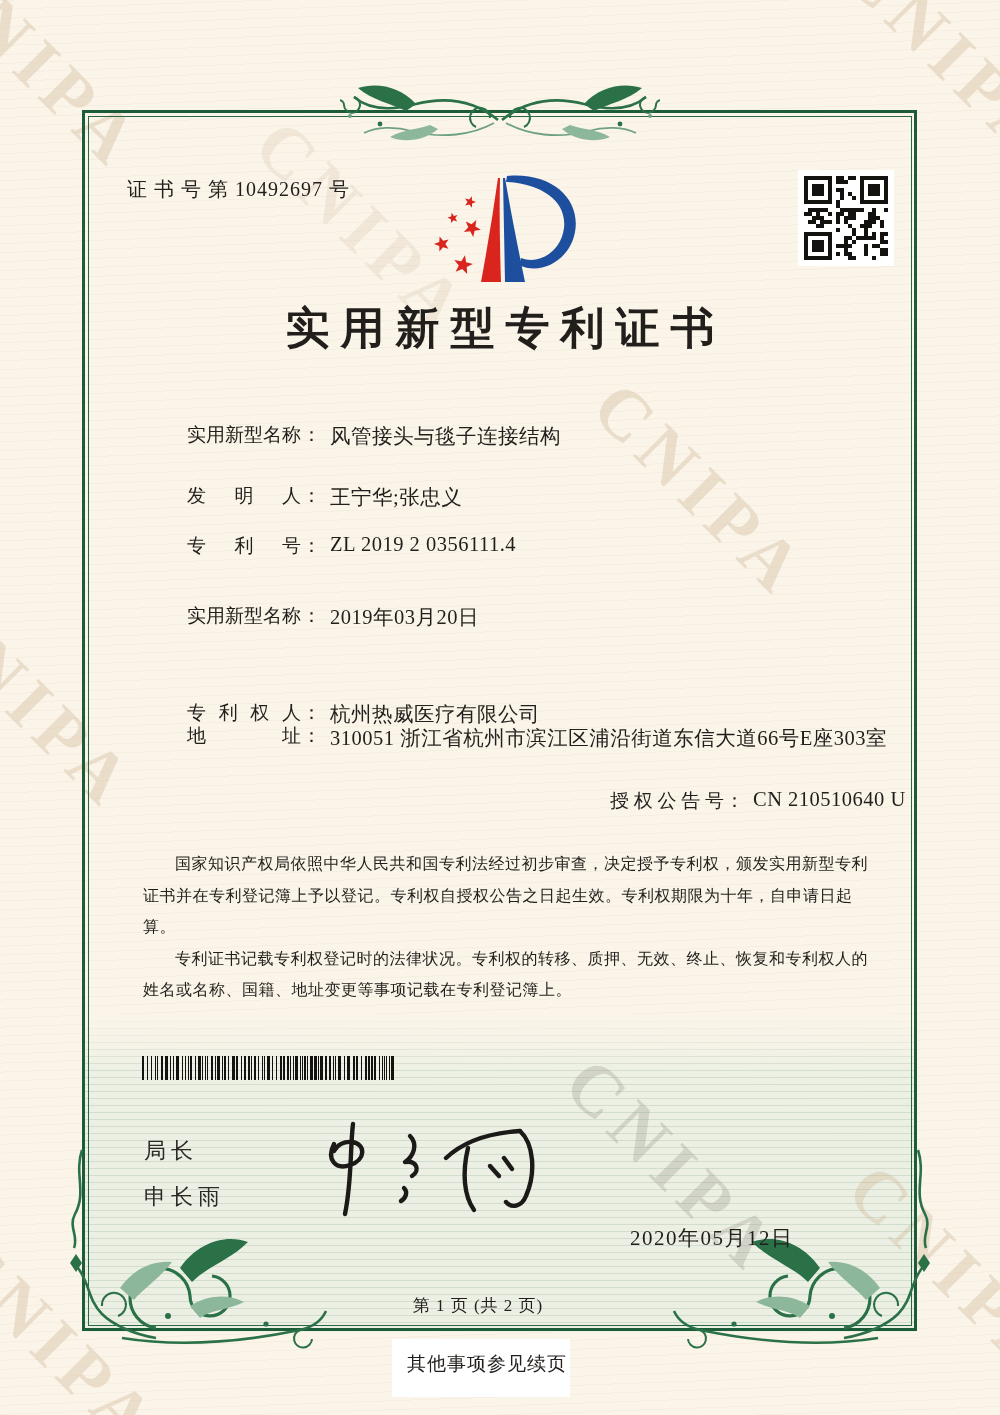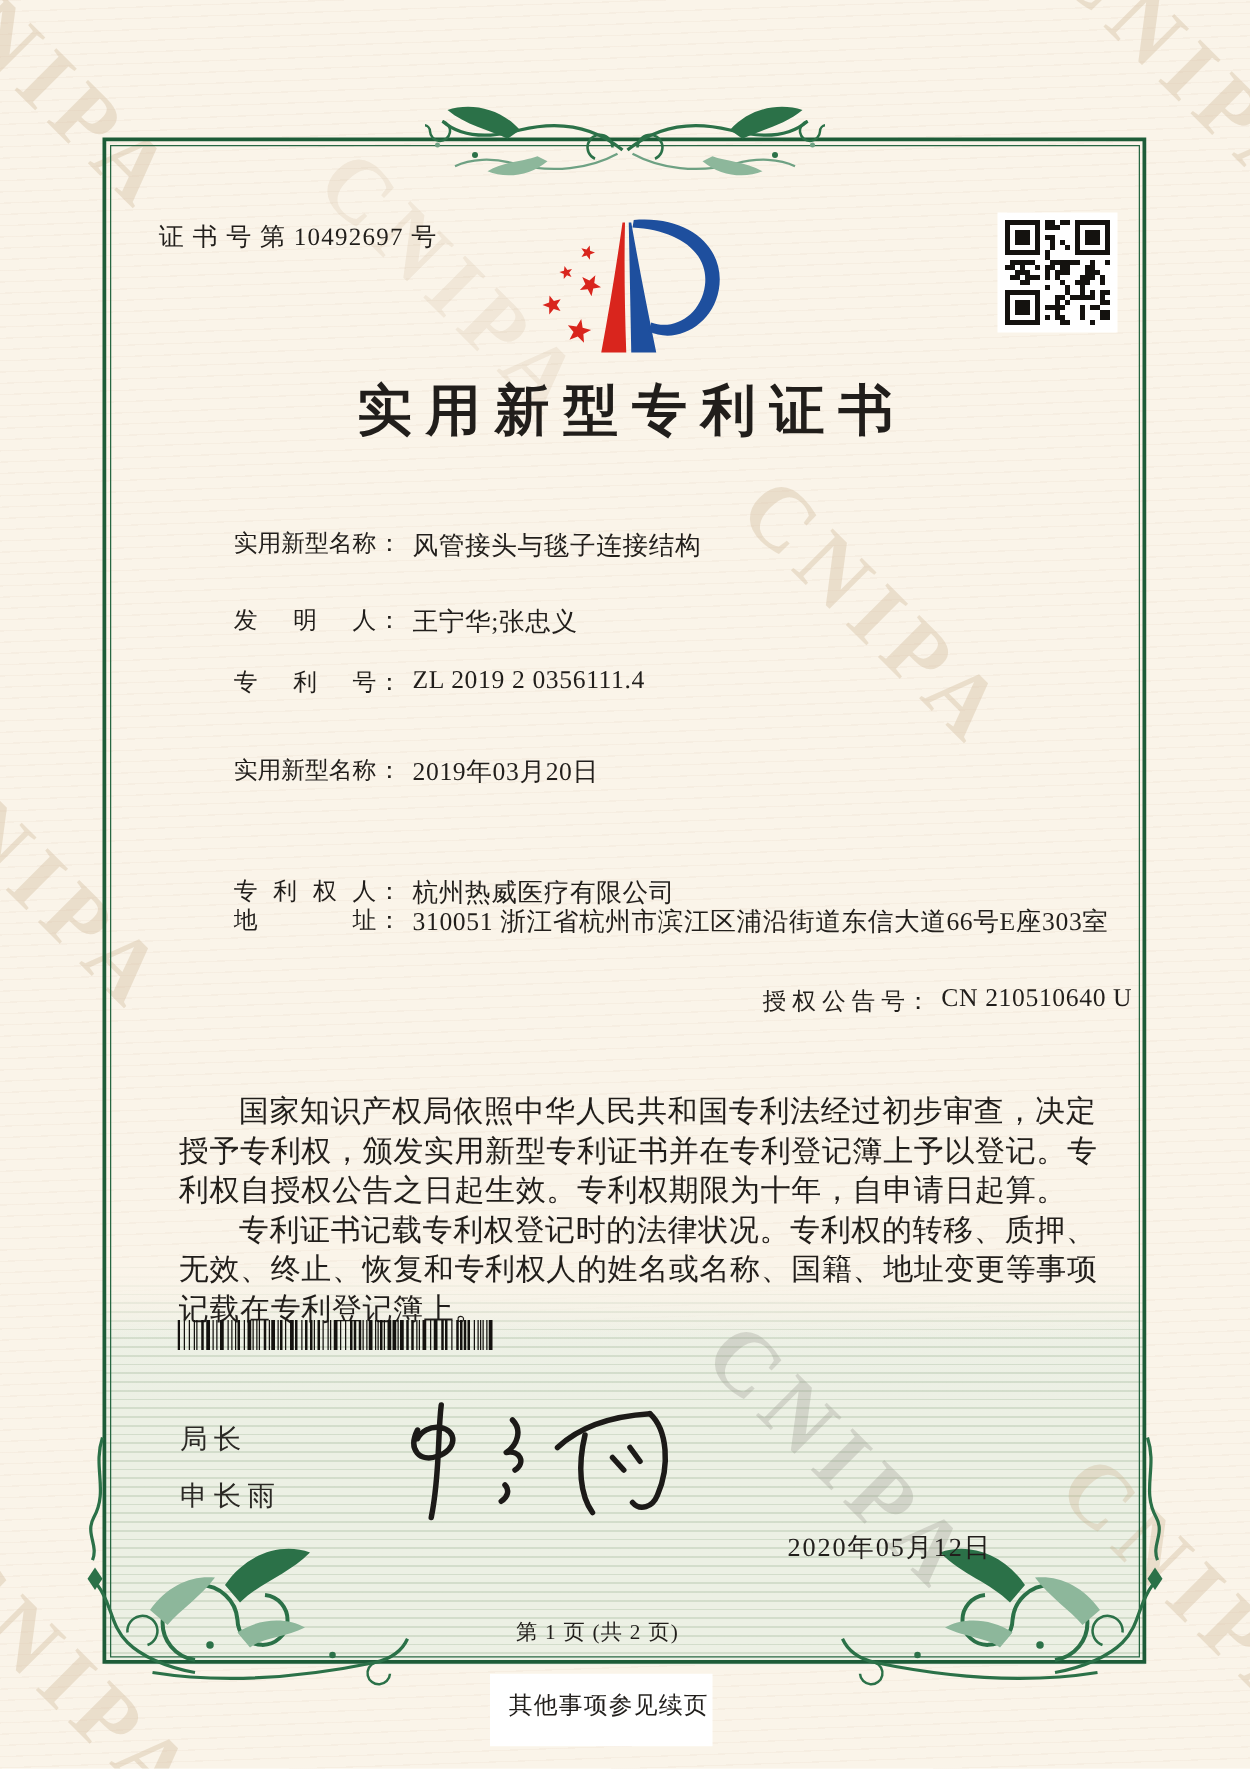--- a/index.html
+++ b/index.html
@@ -37,22 +37,22 @@
   .title{position:absolute;z-index:5;left:0;right:0;top:299px;text-align:center;
     font-size:44px;font-weight:bold;letter-spacing:11px;margin-right:-11px;}
   
   .frow{position:absolute;z-index:5;left:143px;font-size:20px;margin-left:44px;}
   .flabel{display:inline-block;width:114px;font-size:19px;text-align:justify;text-align-last:justify;vertical-align:top;}
   .fcolon{display:inline-block;margin:0 9px 0 1px;font-size:19px;vertical-align:top;}
   .fval{font-size:20.5px;letter-spacing:.5px;vertical-align:top;}
   .fval-wrap{display:inline-block;width:598px;word-break:break-all;line-height:31px;}
   .grant-g2{position:absolute;left:423px;top:4px;white-space:nowrap;}
   
-  .bodytext{position:absolute;z-index:5;left:143px;width:735px;top:875px;
-    font-size:24px;line-height:31.5px;letter-spacing:.5px;}
+  .bodytext{position:absolute;z-index:5;left:143px;width:735px;top:848px;
+    font-size:16px;line-height:31.5px;letter-spacing:.5px;}
   .bodytext p{margin:0;text-indent:2em;}
   
   .barcode{position:absolute;z-index:5;left:142px;top:1056px;width:256px;height:24px;}
   .sig-title{position:absolute;z-index:5;left:144px;top:1136px;font-size:22px;letter-spacing:5px;
     font-family:"Liberation Sans","DejaVu Sans",sans-serif;color:#2b2925;}
   .sig-name{position:absolute;z-index:5;left:144px;top:1182px;font-size:22px;letter-spacing:5px;
     font-family:"Liberation Sans","DejaVu Sans",sans-serif;color:#2b2925;}
   .sig-script{position:absolute;z-index:5;left:298px;top:1118px;}
   .issue-date{position:absolute;z-index:5;left:630px;top:1224px;font-size:21px;letter-spacing:1.5px;}
   .page-info{position:absolute;z-index:5;left:-44px;right:0;top:1294px;text-align:center;font-size:17px;letter-spacing:1px;}

